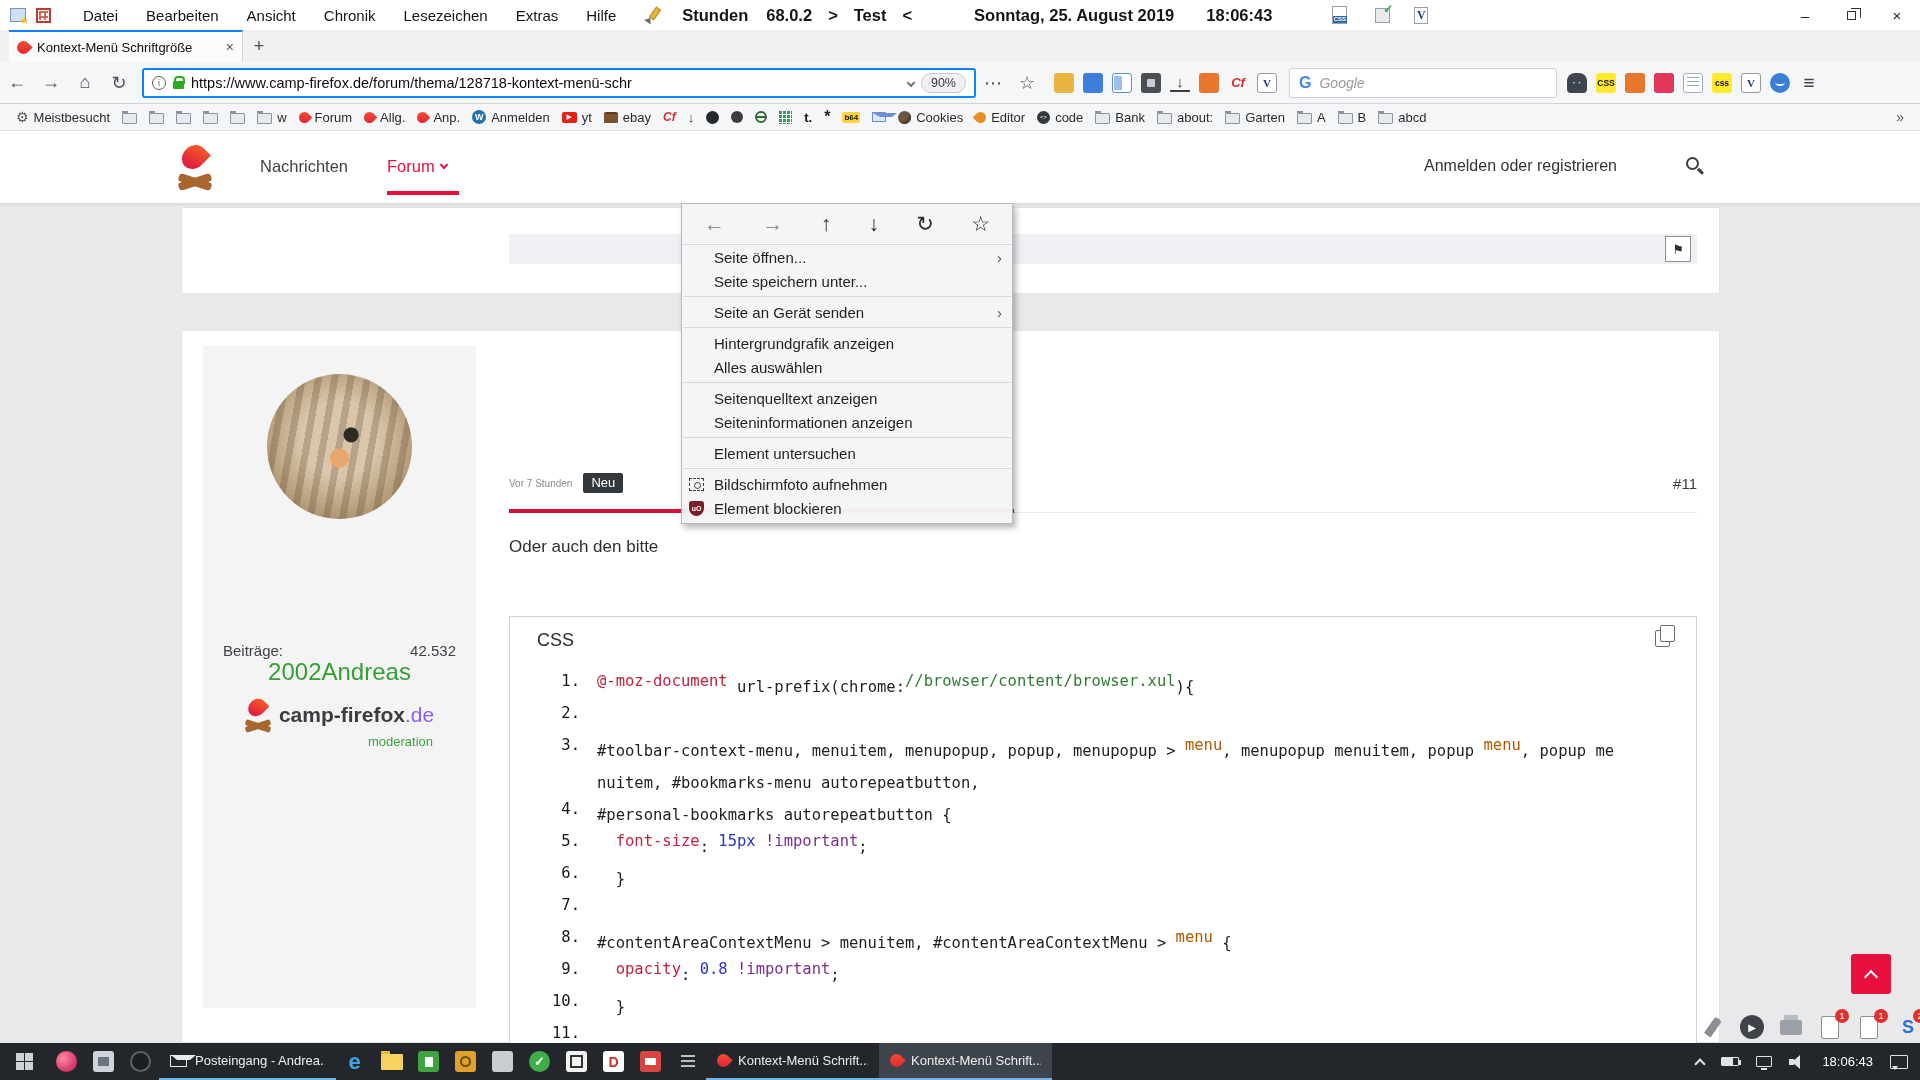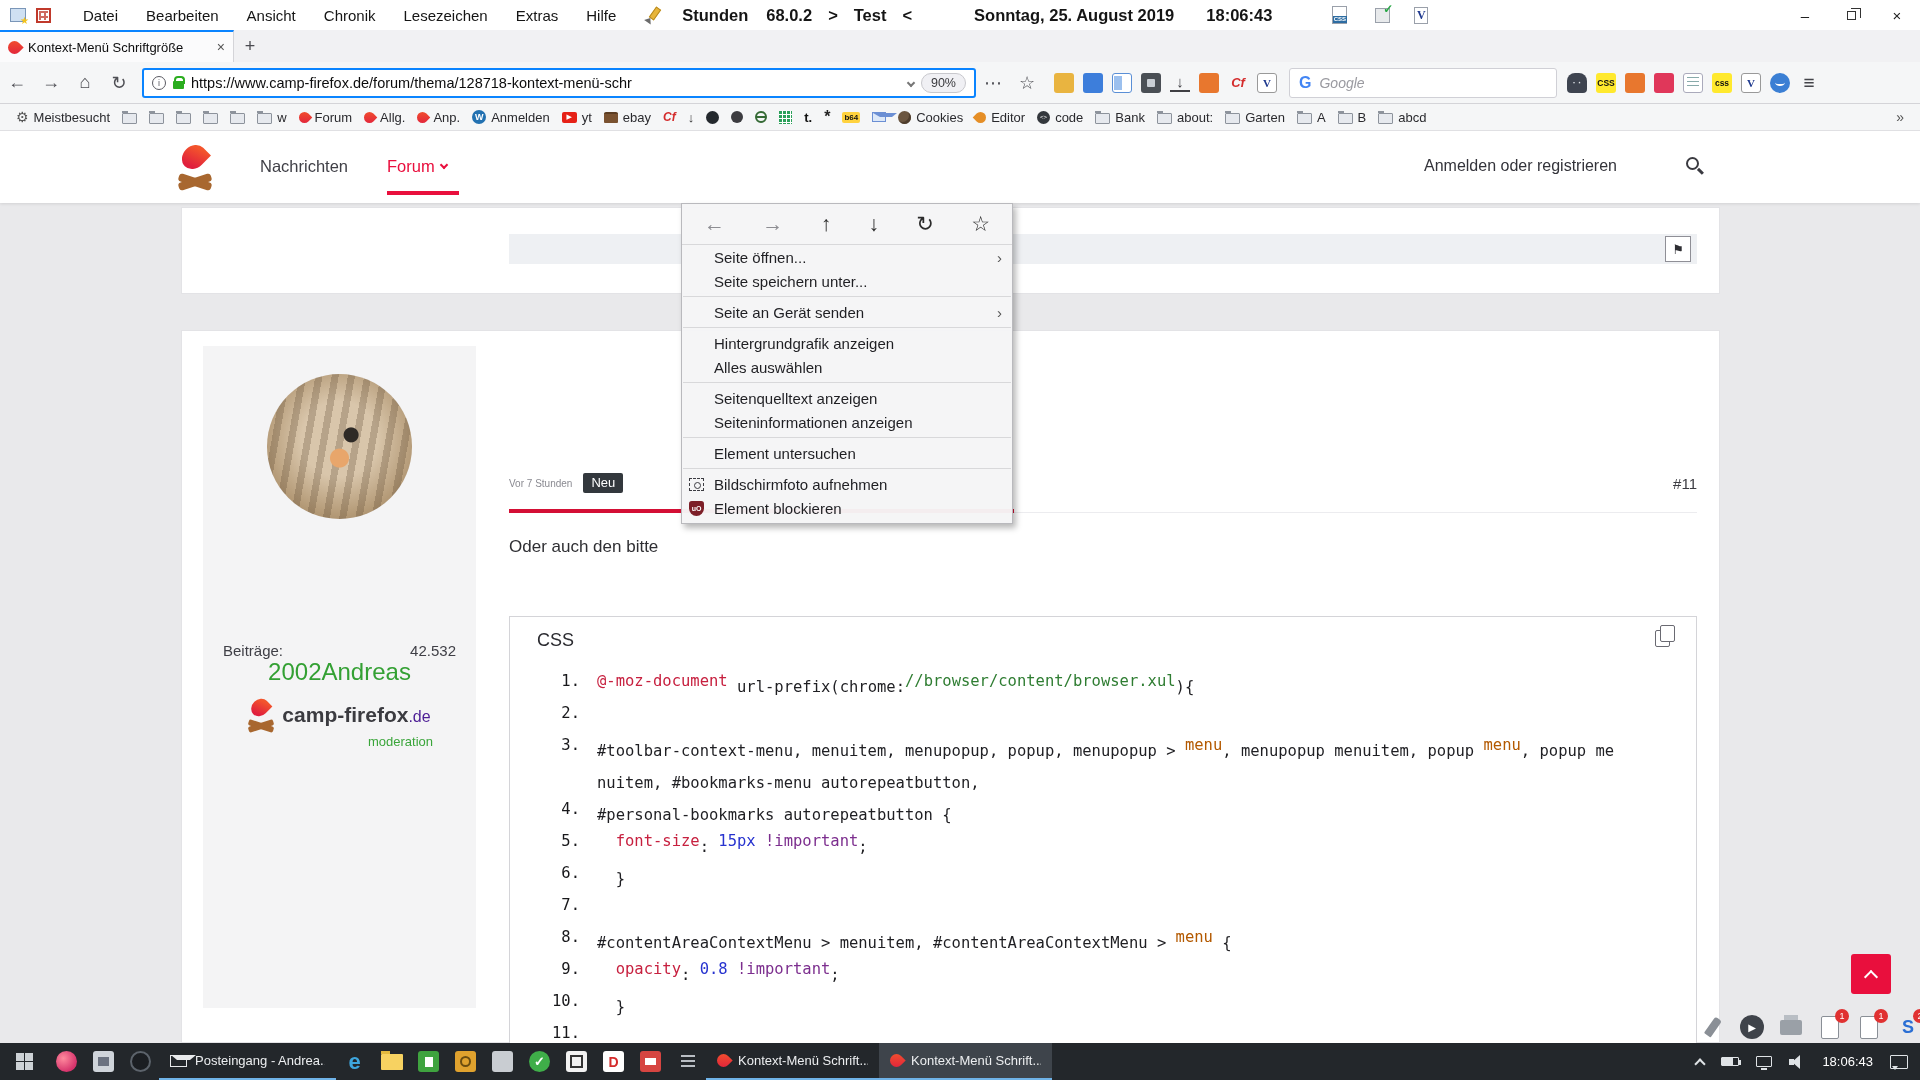--- a/index.html
+++ b/index.html
@@ -28,21 +28,21 @@
   .cssfile-ic { width:15px; height:18px; background:#fff; border:1px solid #9aa0aa; display:flex; align-items:flex-end; justify-content:center; }
   .cssfile-ic b { background:#2d6ca2; color:#fff; font-size:6px; padding:0 1px 1px; font-weight:bold; }
   .calc-ic { width:15px; height:15px; background:#e8eaec; border:1px solid #9aa0aa; position:relative; }
   .calc-ic::after { content:"✓"; color:#28a745; font-weight:bold; font-size:12px; position:absolute; right:-4px; top:-7px; }
   .vfile-ic { width:14px; height:17px; background:#fff; border:1px solid #9aa0aa; color:#203a8f;
     font-family:"Liberation Serif",serif; font-weight:bold; font-size:12px; display:flex; align-items:center; justify-content:center; }
 
   
   .tabbar { position:absolute; top:30px; left:0; width:1920px; height:32px; background:#f1f1f3; display:flex; align-items:stretch; }
   .tab { width:234px; background:#fbfbfc; border-top:2px solid #0a84ff; border-right:1px solid #d4d4d8;
-    display:flex; align-items:center; padding:0 8px; gap:7px; font-size:13px; color:#0c0c0d; }
+    display:flex; align-items:center; padding:0 8px; gap:7px; font-size:13px; color:#0c0c0d;margin-left:9px; }
   .tab-title { flex:1; white-space:nowrap; overflow:hidden; }
   .tab-close { color:#555; font-size:14px; }
   .newtab { width:32px; display:flex; align-items:center; justify-content:center; font-size:18px; color:#4a4a4f; }
   .flame { width:13px; height:13px; background:linear-gradient(135deg,#f3542c,#e01f3d); border-radius:50% 0 50% 50%; transform:rotate(45deg); flex:none; }
 
   
   .navbar { position:absolute; top:62px; left:0; width:1920px; height:42px; background:#f5f6f7;
     border-bottom:1px solid #d4d4d8; display:flex; align-items:center; }
   .nav-btn { width:34px; text-align:center; font-size:18px; color:#4f4f55; }
   .urlfield { margin-left:6px; width:834px; height:30px; background:#fff; border:2px solid #0a84ff; border-radius:3px;
@@ -134,21 +134,21 @@
       radial-gradient(circle at 50% 58%, #e8a66b 0 9px, rgba(0,0,0,0) 10px),
       repeating-linear-gradient(100deg, rgba(92,72,50,.28) 0 7px, rgba(0,0,0,0) 7px 16px),
       radial-gradient(circle at 50% 45%, #d9c6ab 0 35%, #b49a77 70%, #8d7355 100%); }
   .username { position:absolute; left:0; top:312px; width:273px; text-align:center; font-size:24px; color:#33a033; }
   .brand-row { position:absolute; left:0; top:352px; width:273px; display:flex; align-items:center; justify-content:center; gap:8px; }
   .brand-fire { position:relative; width:26px; height:34px; }
   .brand-fire .fl { position:absolute; left:4px; top:0; width:16px; height:19px; background:linear-gradient(160deg,#f3542c 20%,#e01f3d 80%); border-radius:50% 0 50% 50%; transform:rotate(45deg); }
   .brand-fire .lg1,.brand-fire .lg2 { position:absolute; bottom:3px; left:0; width:26px; height:6px; background:#a8672f; border-radius:2px; }
   .brand-fire .lg1 { transform:rotate(18deg); } .brand-fire .lg2 { transform:rotate(-18deg); }
   .brand-name { font-size:21px; font-weight:bold; color:#3b3b40; }
-  .brand-tld { font-size:16px; color:#4c1d95; font-weight:normal; }
+  .brand-tld { font-size:21px; color:#8b5cf6; font-weight:normal; }
   .brand-role { position:absolute; left:0; top:388px; width:230px; text-align:right; font-size:13px; color:#3aa53a; }
   .posts-row { position:absolute; left:20px; right:20px; top:296px; display:flex; justify-content:space-between; font-size:15px; color:#3f3f46; }
 
   .post-meta { position:absolute; left:327px; top:142px; width:1188px; display:flex; align-items:center; gap:11px; }
   .time-ago { font-size:10px; color:#8a8a91; }
   .new-badge { background:#33383d; color:#fff; font-size:13px; padding:2px 8px 3px; border-radius:2px; }
   .post-num { margin-left:auto; font-size:15px; color:#3c3c42; }
   .meta-hairline { position:absolute; left:327px; top:181px; width:1188px; height:1px; background:#ececef; }
   .meta-redline { position:absolute; left:327px; top:178px; width:505px; height:4px; background:#d40f35; }
   .post-body { position:absolute; left:327px; top:206px; font-size:17px; color:#2f2f33; }

